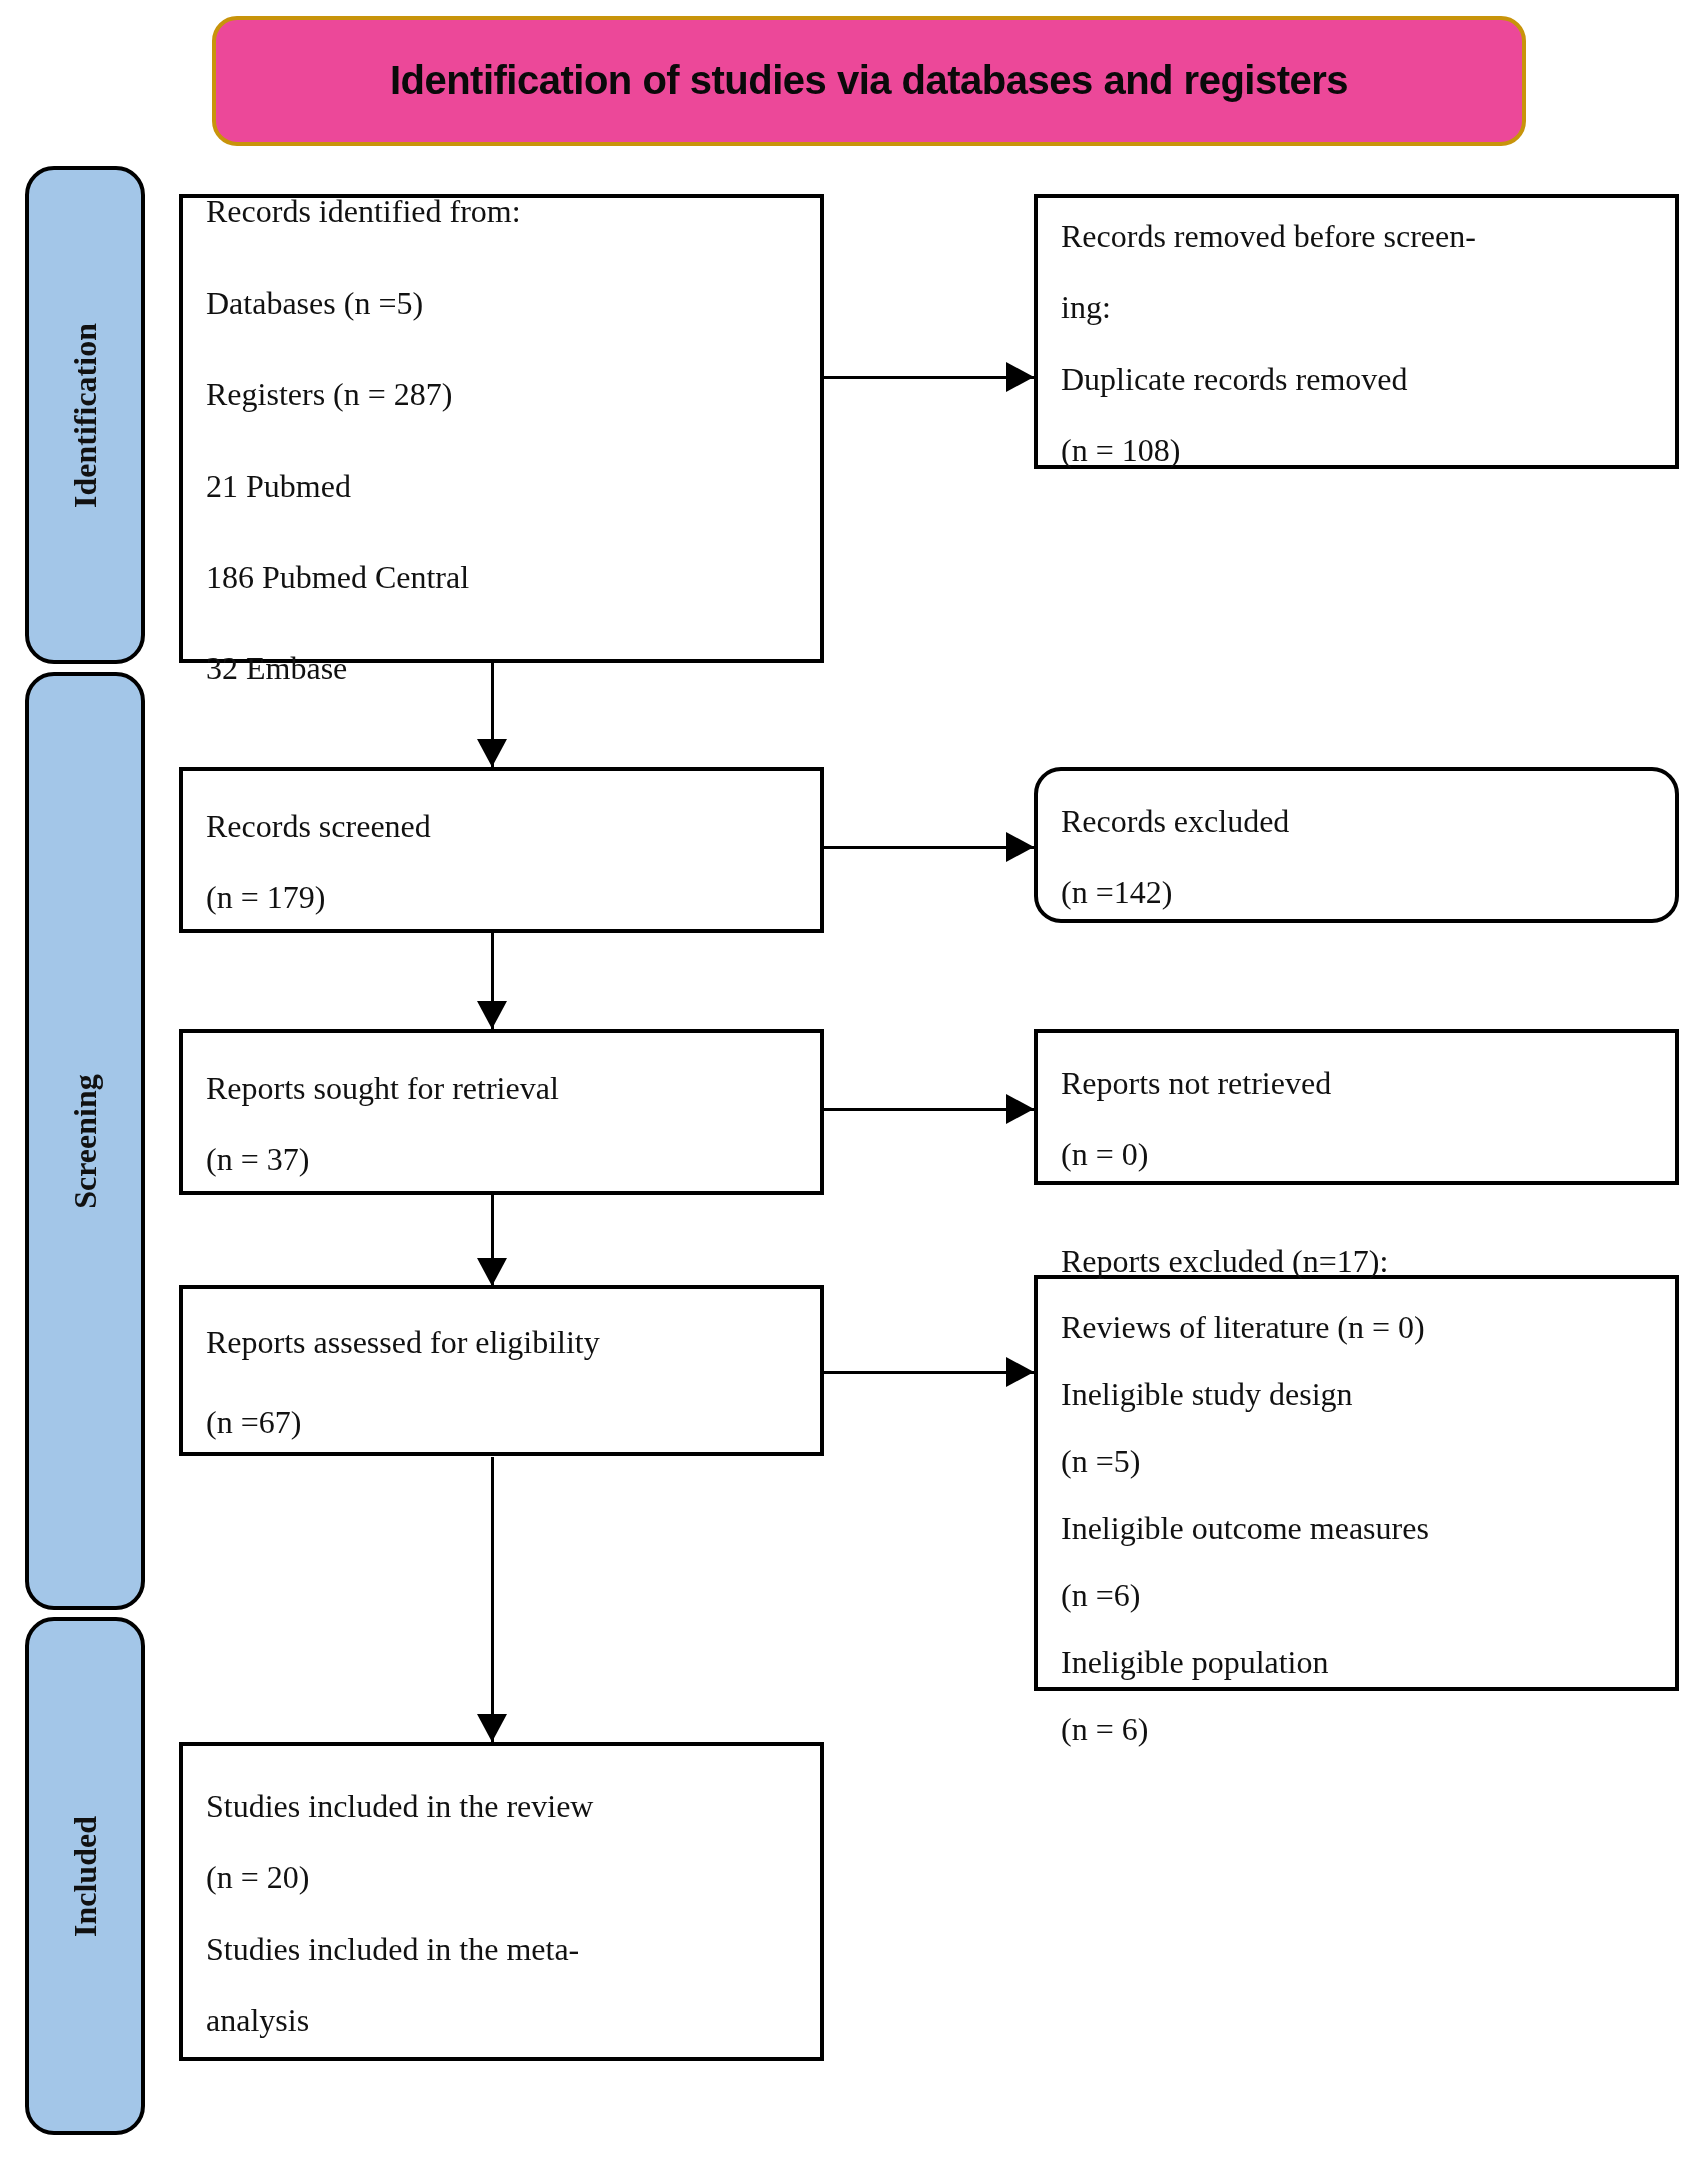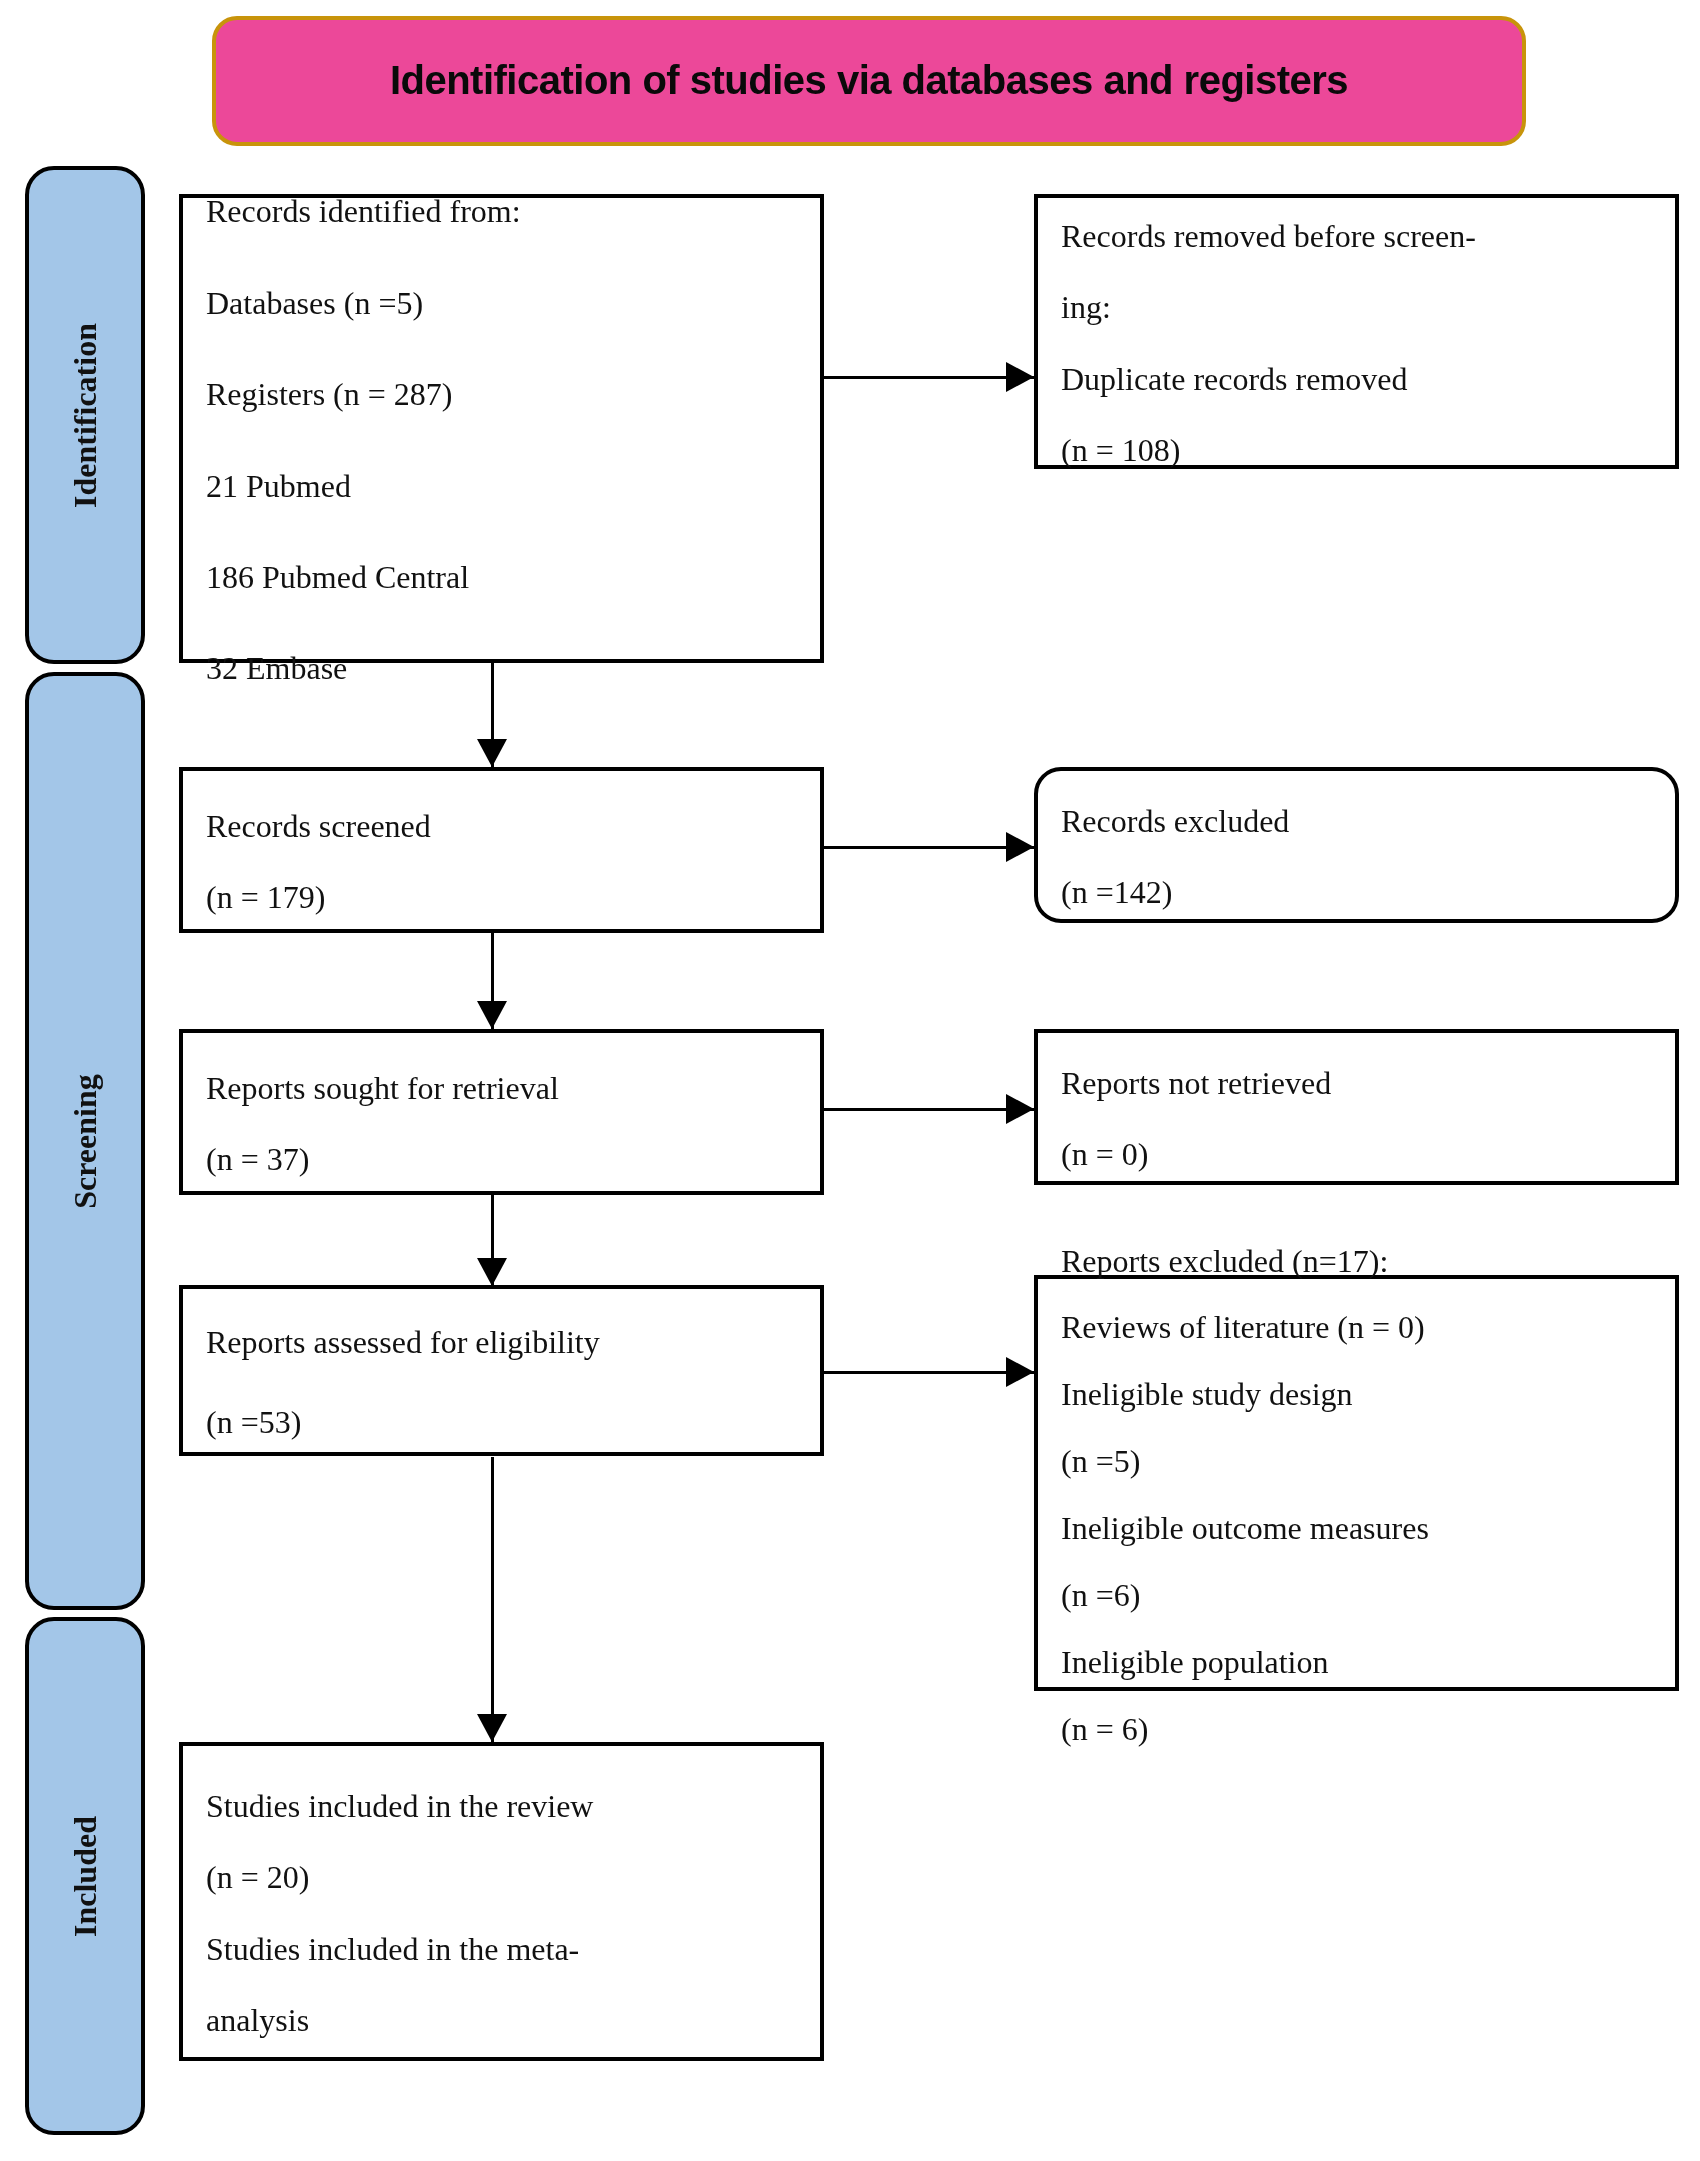--- a/index.html
+++ b/index.html
@@ -171,21 +171,21 @@
     <span class="line">(n = 179)</span>
   </div>
 
   <div class="box" id="box-sought">
     <span class="line">Reports sought for retrieval</span>
     <span class="line">(n = 37)</span>
   </div>
 
   <div class="box" id="box-assessed">
     <span class="line">Reports assessed for eligibility</span>
-    <span class="line">(n =53)</span>
+    <span class="line">(n =67)</span>
   </div>
 
   <div class="box" id="box-included">
     <span class="line">Studies included in the review</span>
     <span class="line">(n = 20)</span>
     <span class="line">Studies included in the meta-</span>
     <span class="line">analysis</span>
   </div>
 
   <div class="box" id="box-removed">

